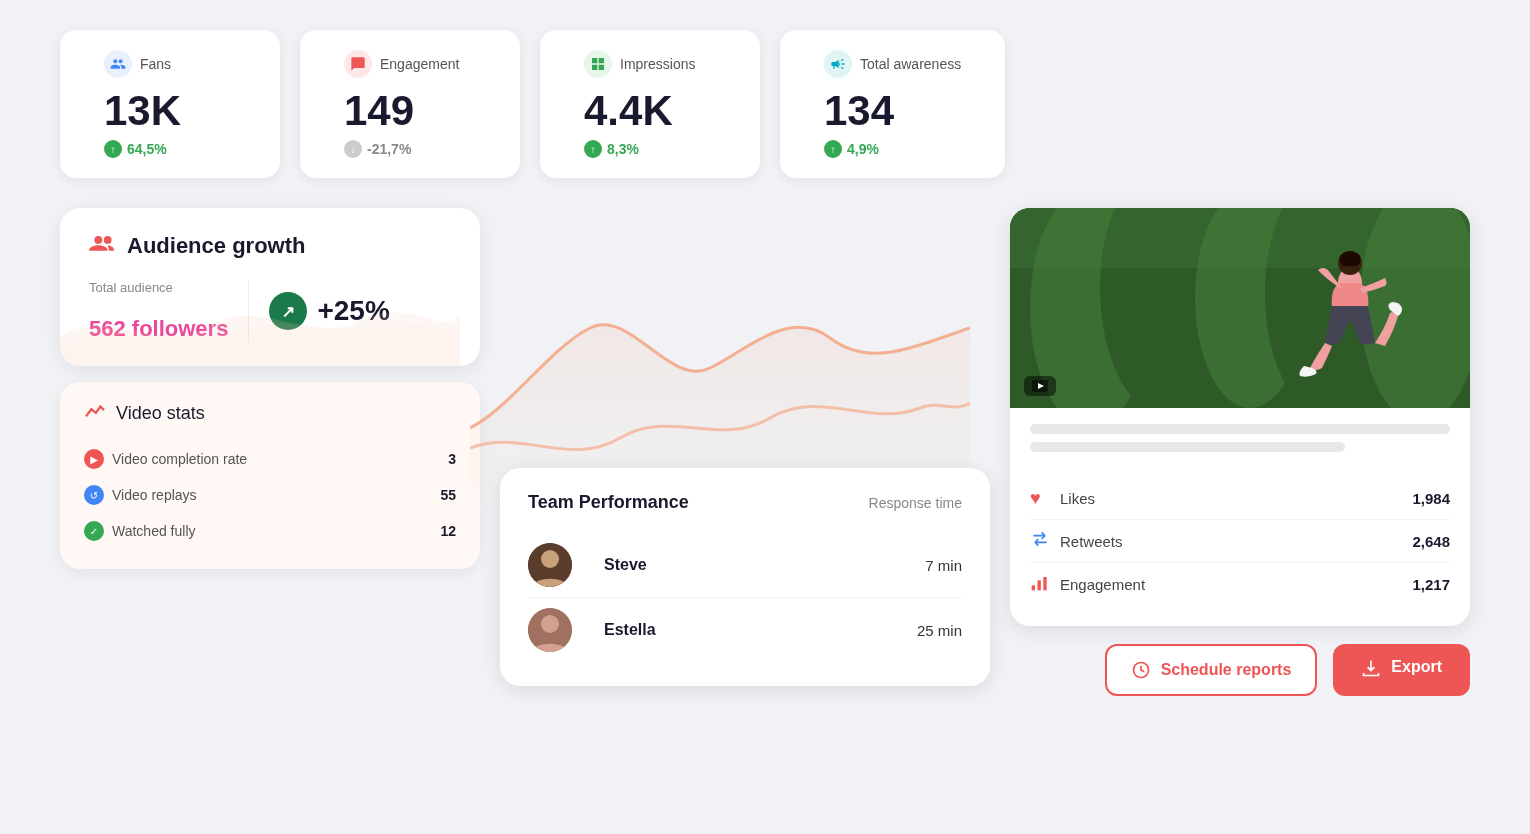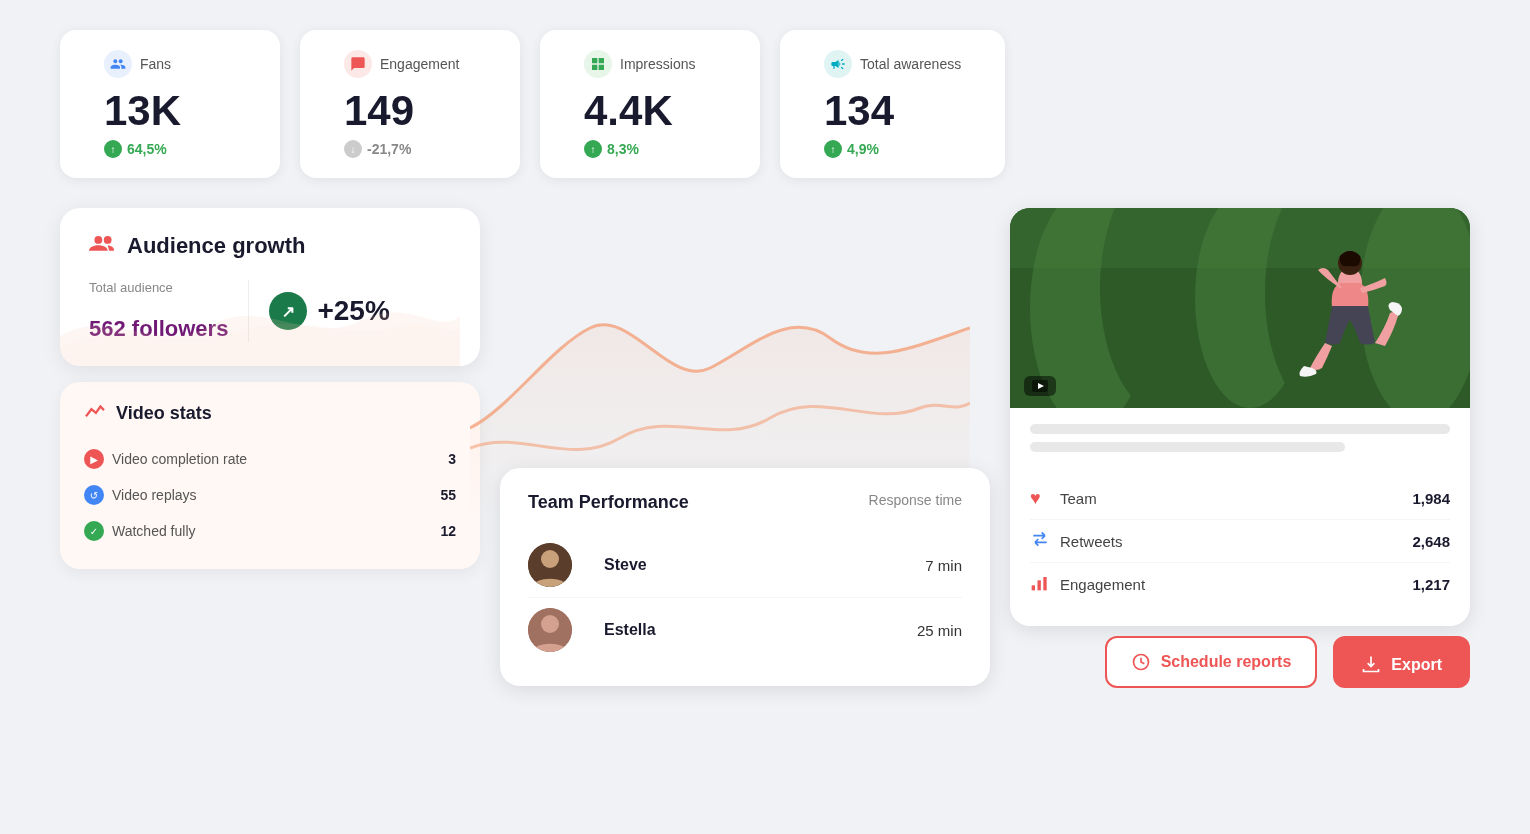--- a/index.html
+++ b/index.html
@@ -143,21 +143,21 @@
 
     .audience-label {
       color: #888;
       font-size: 13px;
       margin-bottom: 21px;
     }
 
     .audience-number {
       font-size: 22px;
       font-weight: 700;
-      color: #701a75;
+      color: #ec4899;
     }
 
     .audience-percent {
       display: flex;
       align-items: center;
       gap: 10px;
       font-size: 28px;
       font-weight: 700;
       color: #1a1a2e;
     }
@@ -189,21 +189,21 @@
       border-radius: 20px;
       padding: 20px 24px;
       box-shadow: 0 4px 16px rgba(0,0,0,0.06);
     }
 
     .video-stats-title {
       display: flex;
       align-items: center;
       gap: 10px;
       font-size: 18px;
-      font-weight: 700;
+      font-weight: 400;
       color: #1a1a2e;
       margin-bottom: 16px;
     }
 
     .video-title-icon { color: #e55; font-size: 18px; }
 
     .video-stat-row {
       display: flex;
       align-items: center;
       justify-content: space-between;
@@ -247,21 +247,21 @@
       border-radius: 20px;
       padding: 24px 28px;
       box-shadow: 0 4px 20px rgba(0,0,0,0.1);
       margin-top: 260px;
       position: relative;
       z-index: 2;
     }
 
     .team-header {
       display: flex;
-      align-items: flex-start;
+      align-items: center;
       justify-content: space-between;
       margin-bottom: 20px;
     }
 
     .team-title {
       font-size: 18px;
       font-weight: 700;
       color: #1a1a2e;
     }
 
@@ -381,41 +381,41 @@
     .social-stat-value {
       font-size: 15px;
       font-weight: 600;
       color: #1a1a2e;
     }
 
     
     .action-buttons {
       display: flex;
       gap: 16px;
-      margin-top: 10px;
+      margin-top: 18px;
       justify-content: flex-end;
     }
 
     .btn-schedule {
       display: flex;
       align-items: center;
       gap: 10px;
       background: white;
       border: 2px solid #e55;
       color: #e55;
       border-radius: 12px;
       padding: 14px 24px;
       font-size: 16px;
       font-weight: 600;
       cursor: pointer;
     }
 
     .btn-export {
       display: flex;
-      align-items: flex-end;
+      align-items: flex-start;
       gap: 10px;
       background: #e55;
       border: none;
       color: white;
       border-radius: 12px;
       padding: 14px 28px;
       font-size: 16px;
       font-weight: 600;
       cursor: pointer;
     }
@@ -682,21 +682,21 @@
         </div>
 
         <div class="content-lines">
           <div class="content-line full"></div>
           <div class="content-line medium"></div>
         </div>
 
         <div class="social-stats">
           <div class="social-stat-row">
             <div class="social-stat-icon" style="color:#e55; font-size:18px;">♥</div>
-            <span class="social-stat-name">Team</span>
+            <span class="social-stat-name">Likes</span>
             <span class="social-stat-value">1,984</span>
           </div>
           <div class="social-stat-row">
             <div class="social-stat-icon" style="color:#4285f4; font-size:16px;">
               <svg width="20" height="18" viewBox="0 0 24 20" fill="none" stroke="#4285f4" stroke-width="2">
                 <path d="M4,6 L18,6 M18,6 L14,2 M18,6 L14,10"></path>
                 <path d="M20,14 L6,14 M6,14 L10,18 M6,14 L10,10"></path>
               </svg>
             </div>
             <span class="social-stat-name">Retweets</span>

